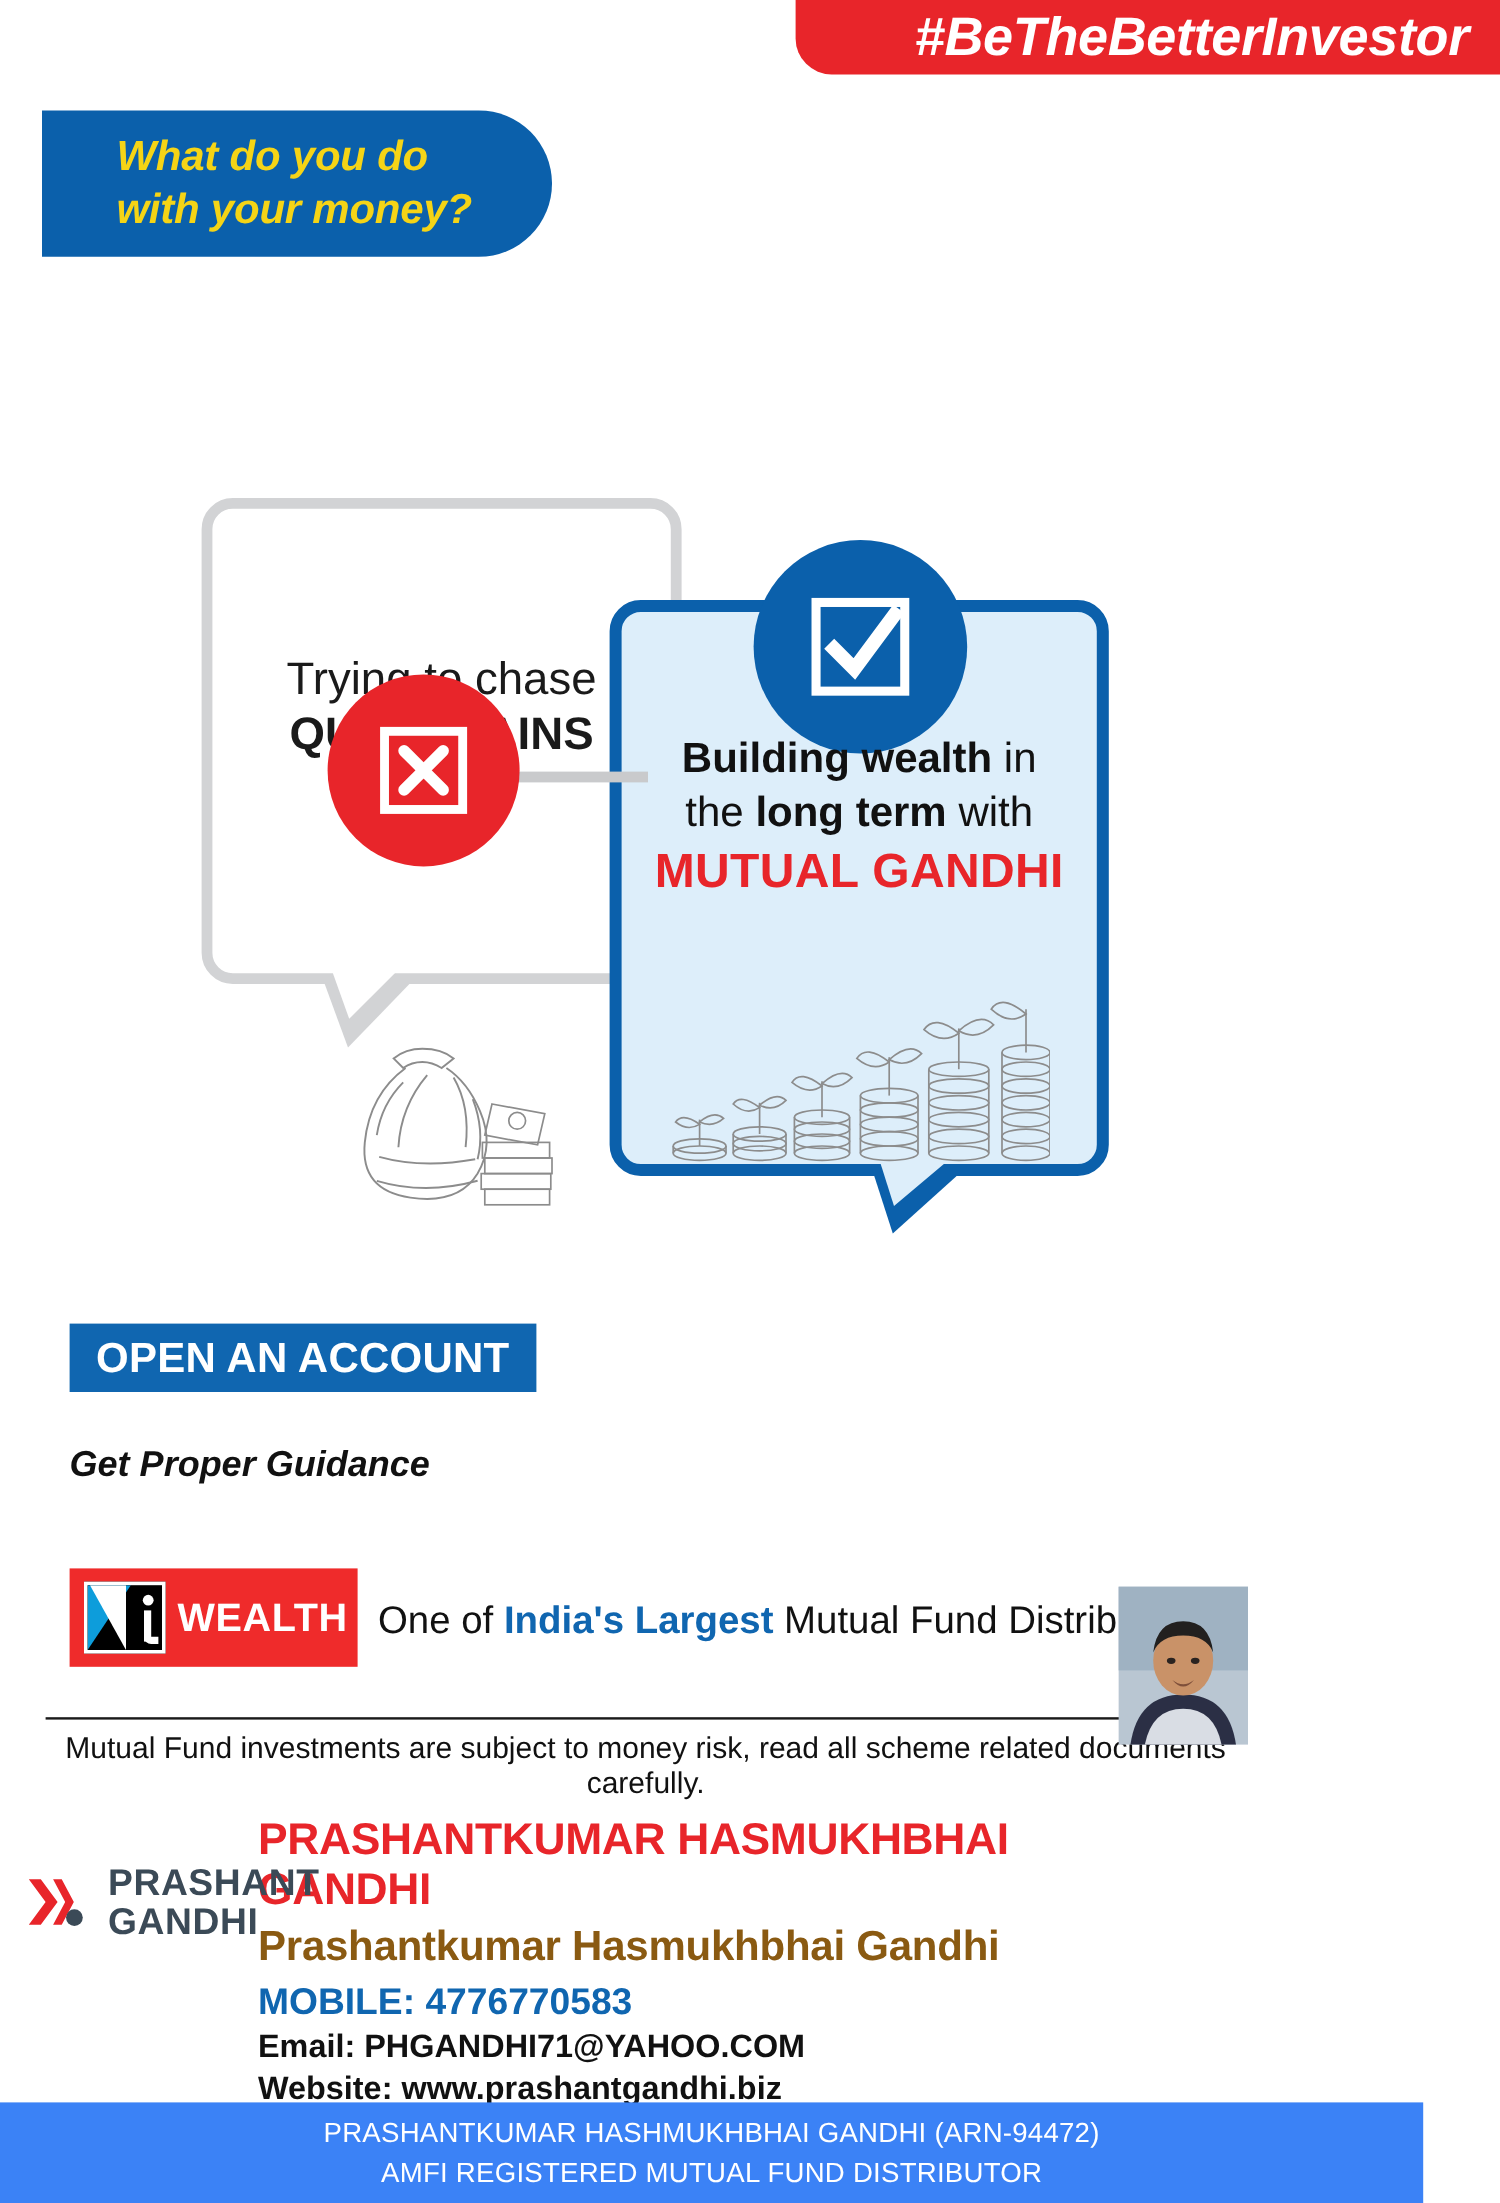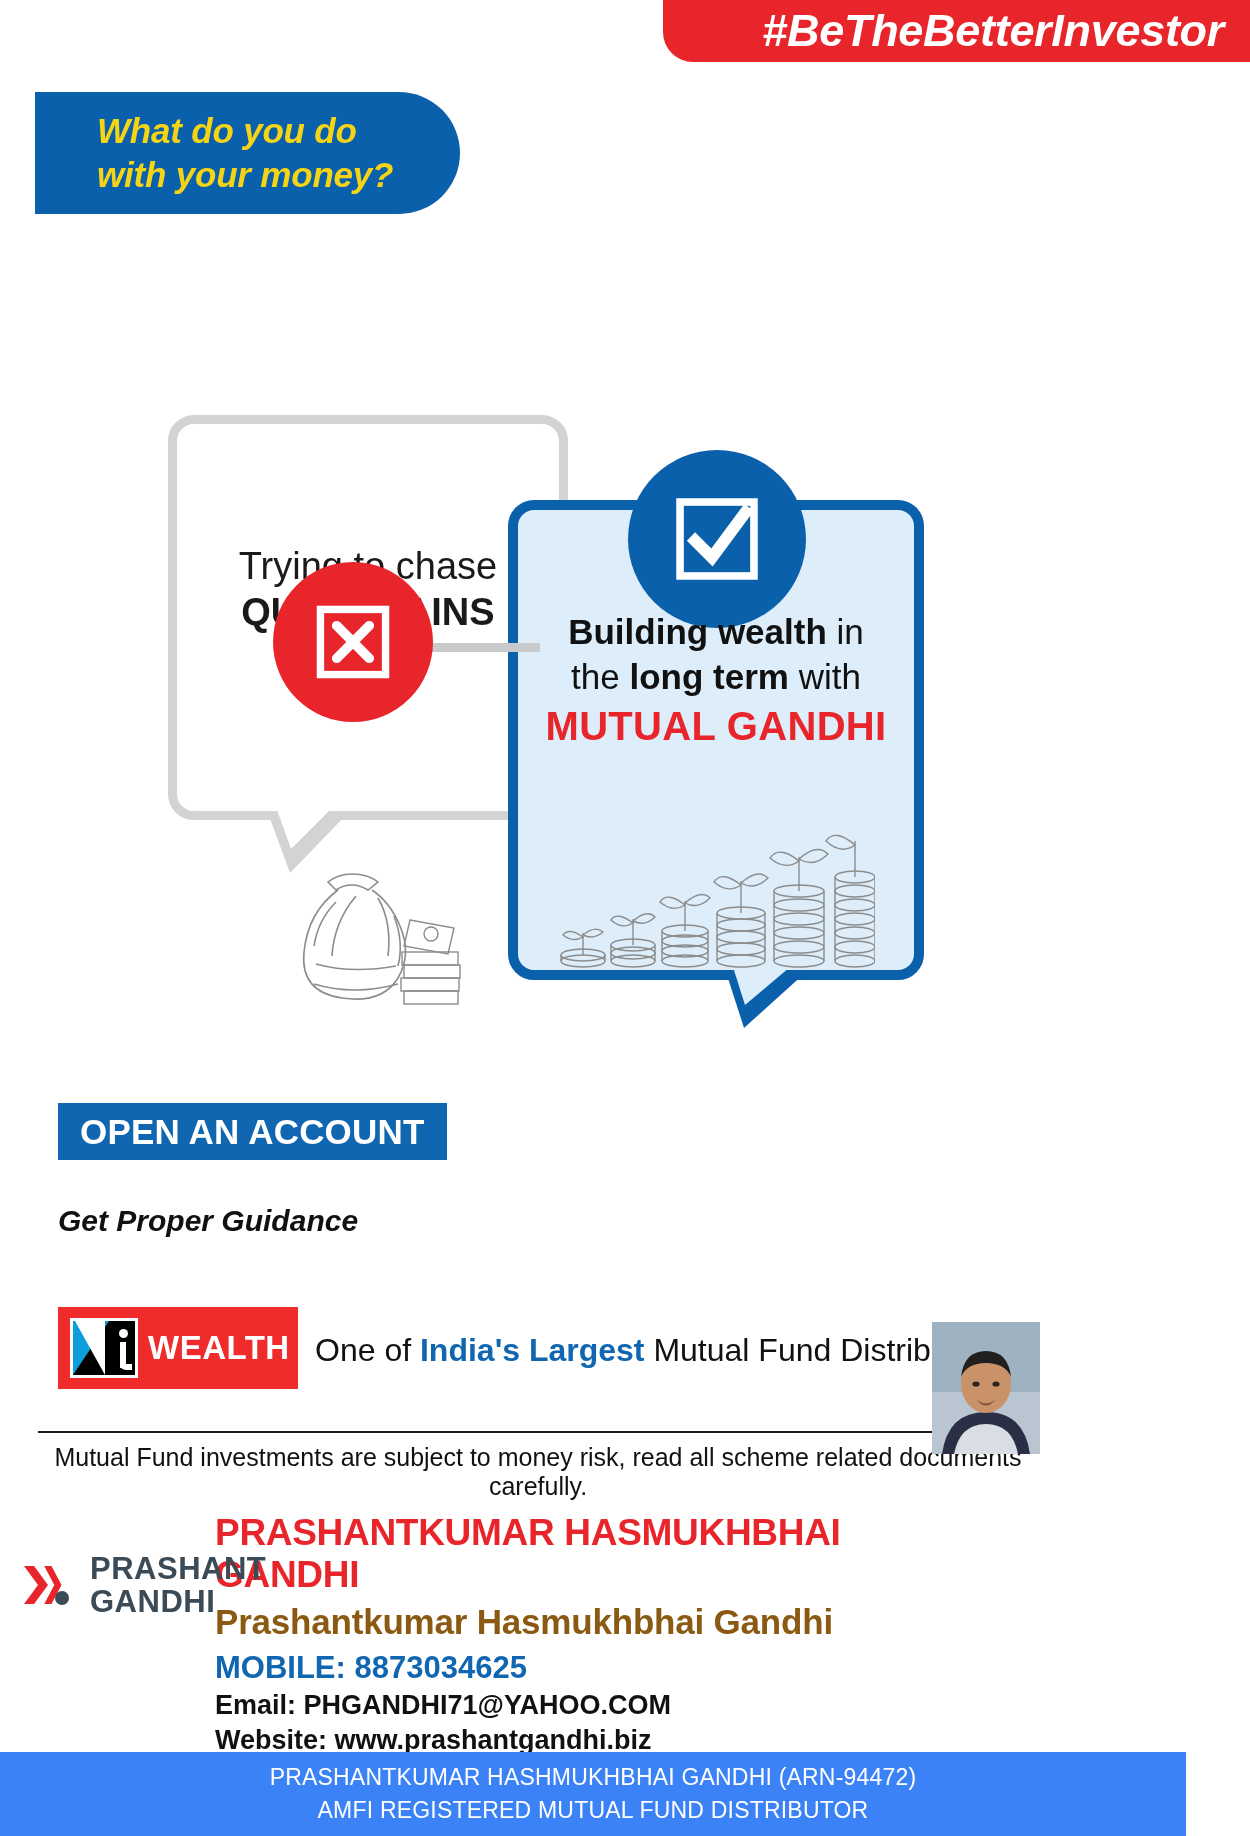--- a/index.html
+++ b/index.html
@@ -613,21 +613,21 @@
 </div>
 
 <div class="nj-tagline"><span>One of </span><b>India's Largest</b><span> Mutual Fund Distributors</span></div>
 
 <div class="disclaimer-rule"></div>
 <div class="disclaimer">Mutual Fund investments are subject to money risk, read all scheme related documents carefully.</div>
 
 <div class="contact">
   <div class="name-red">PRASHANTKUMAR HASMUKHBHAI GANDHI</div>
   <div class="name-brown">Prashantkumar Hasmukhbhai Gandhi</div>
-  <div class="mobile">MOBILE: 8873034625</div>
+  <div class="mobile">MOBILE: 4776770583</div>
   <div class="email">Email: PHGANDHI71@YAHOO.COM</div>
   <div class="website">Website: www.prashantgandhi.biz</div>
 </div>
 
 <div class="pg-logo">
   <div class="pg-mark">
     <svg viewBox="0 0 58 46" width="58" height="46" aria-hidden="true">
       <path d="M2 4 L16 23 L2 42 L12 42 L26 23 L12 4 Z" fill="#e8252a"></path>
       <path d="M30 4 L44 23 L30 42 L40 42 L54 23 L40 4 Z" fill="#e8252a" transform="translate(-8,0) scale(0.72,1) translate(12,0)"></path>
       <circle cx="40" cy="36" r="7" fill="#3b4a57"></circle>

